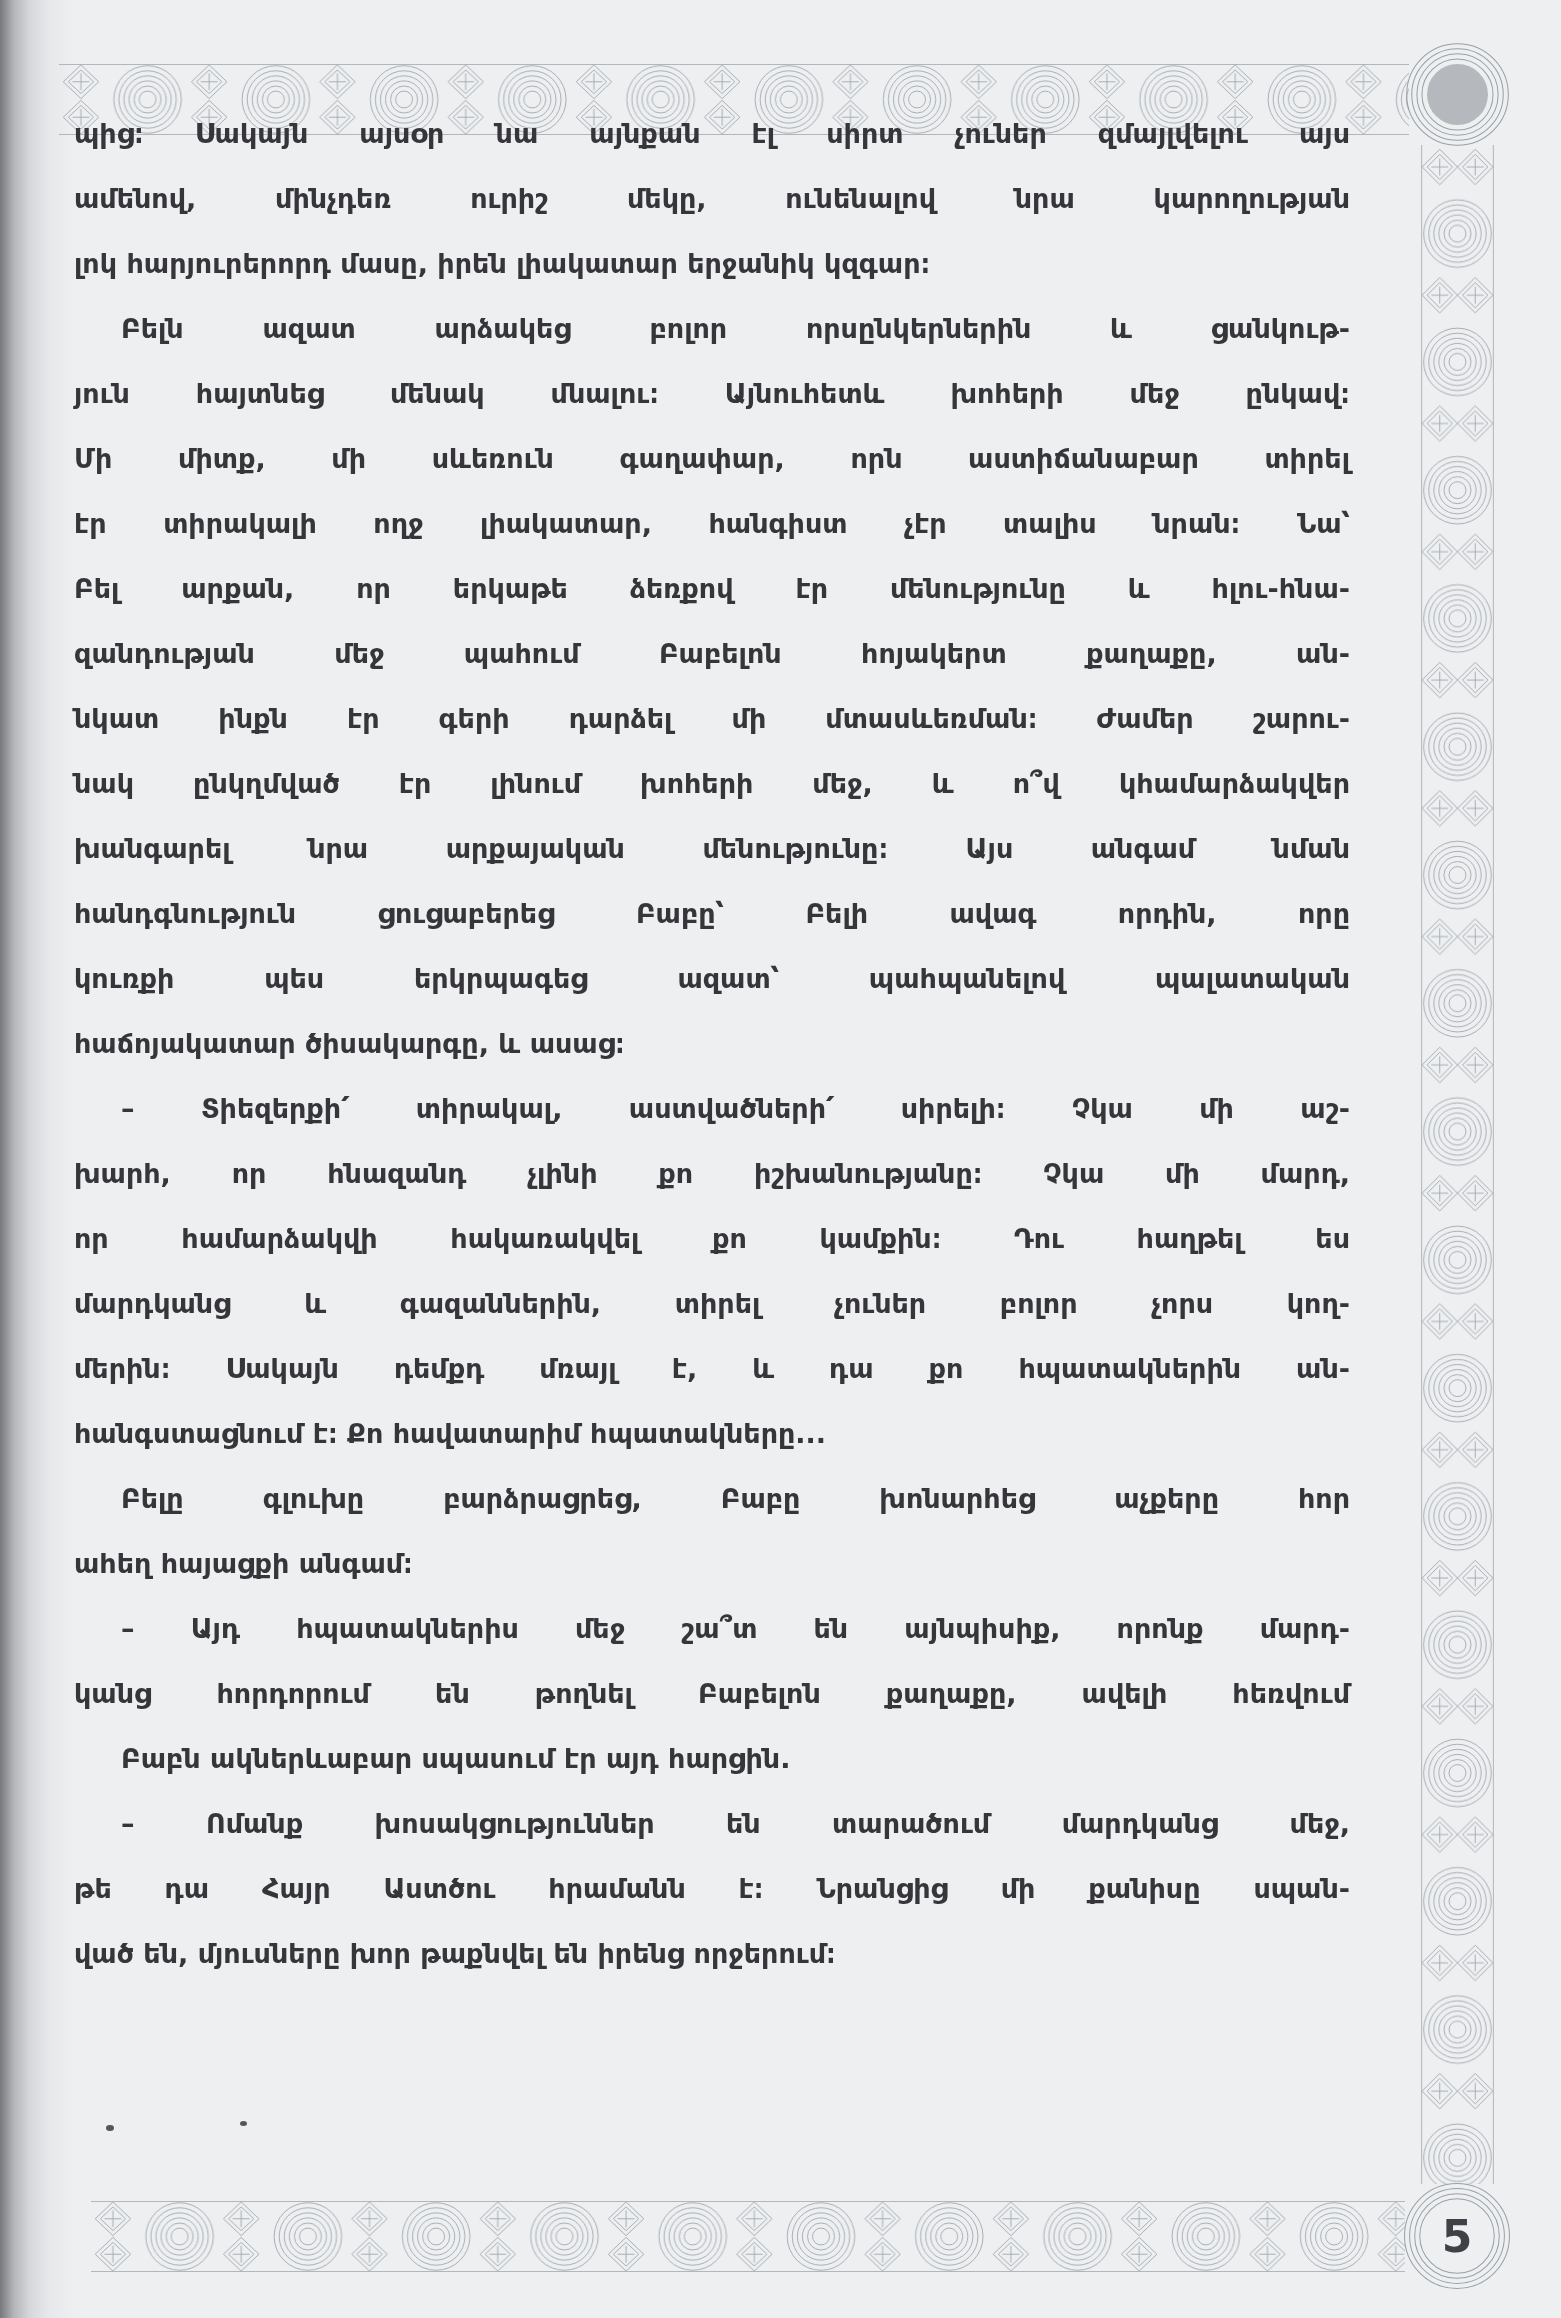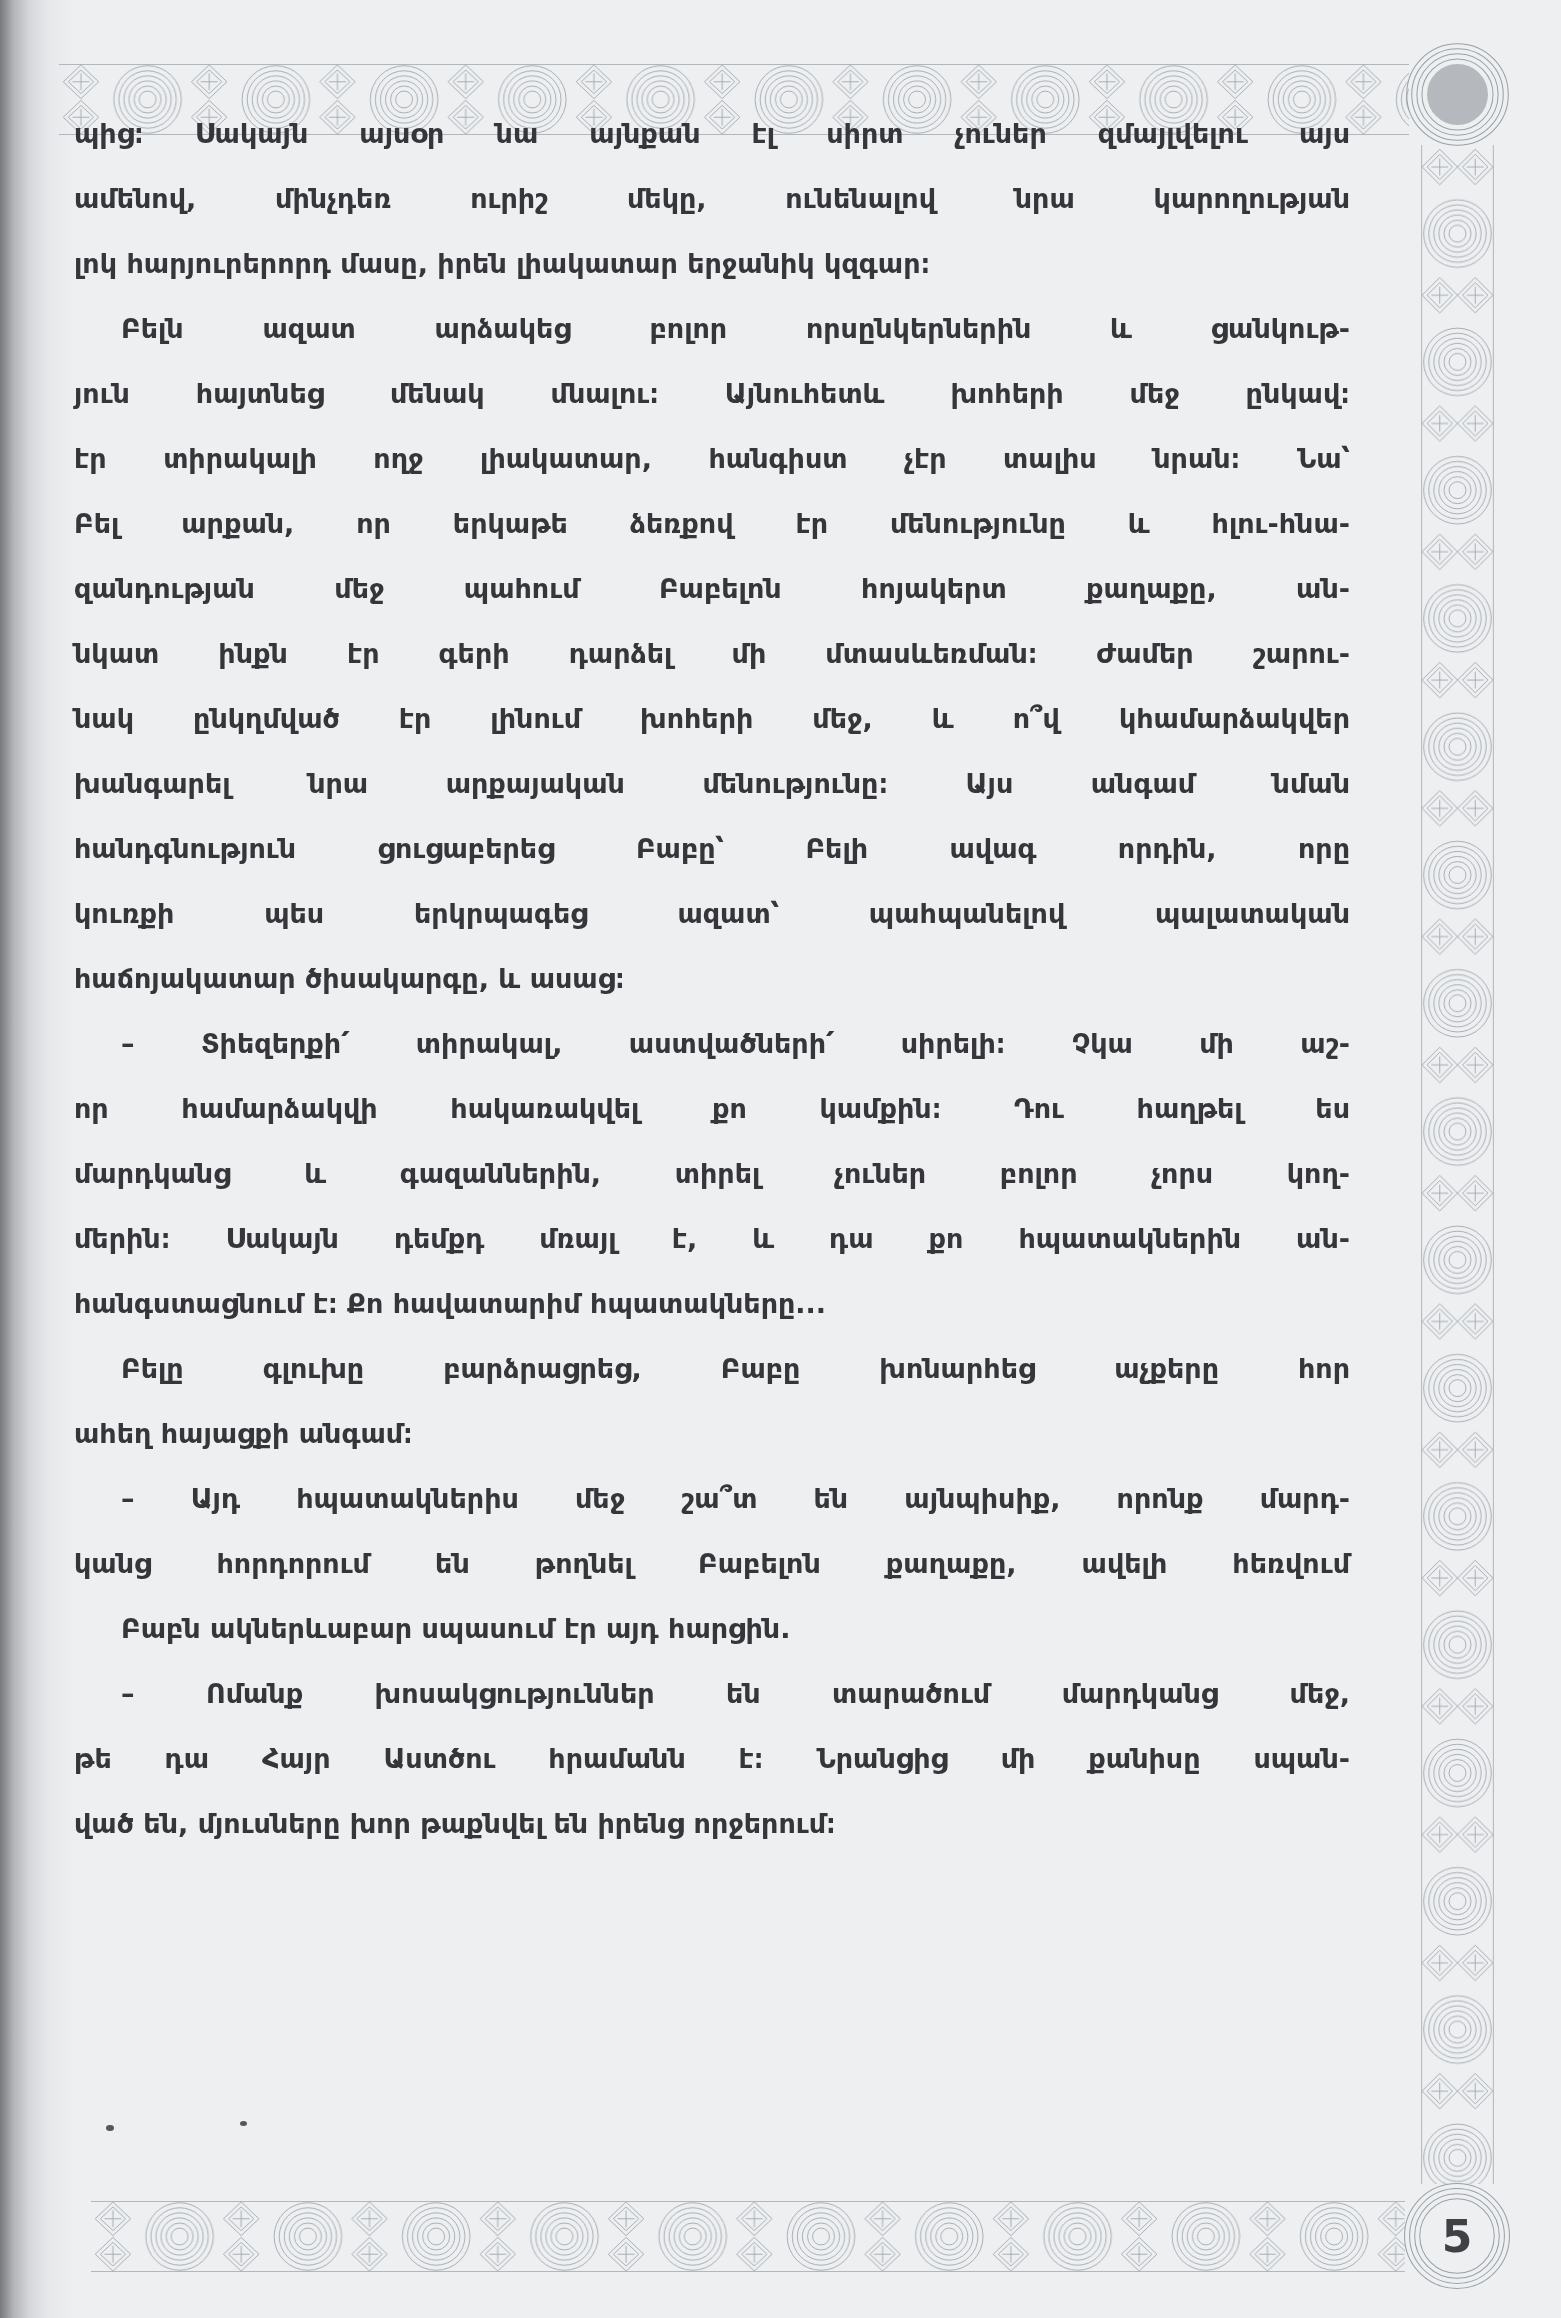--- a/index.html
+++ b/index.html
@@ -162,32 +162,34 @@
 
   <div class="text-block">
       <div class="para">
         <div class="line">պից։ Սակայն այսօր նա այնքան էլ սիրտ չուներ զմայլվելու այս</div>
         <div class="line">ամենով, մինչդեռ ուրիշ մեկը, ունենալով նրա կարողության</div>
         <div class="line last">լոկ հարյուրերորդ մասը, իրեն լիակատար երջանիկ կզգար։</div>
       </div>
       <div class="para indent">
         <div class="line">Բելն ազատ արձակեց բոլոր որսընկերներին և ցանկութ-</div>
         <div class="line">յուն հայտնեց մենակ մնալու։ Այնուհետև խոհերի մեջ ընկավ։</div>
+        <div class="line">Մի միտք, մի սևեռուն գաղափար, որն աստիճանաբար տիրել</div>
         <div class="line">էր տիրակալի ողջ լիակատար, հանգիստ չէր տալիս նրան։ Նա՝</div>
         <div class="line">Բել արքան, որ երկաթե ձեռքով էր մենությունը և հլու-հնա-</div>
         <div class="line">զանդության մեջ պահում Բաբելոն հոյակերտ քաղաքը, ան-</div>
         <div class="line">նկատ ինքն էր գերի դարձել մի մտասևեռման։ Ժամեր շարու-</div>
         <div class="line">նակ ընկղմված էր լինում խոհերի մեջ, և ո՞վ կհամարձակվեր</div>
         <div class="line">խանգարել նրա արքայական մենությունը։ Այս անգամ նման</div>
         <div class="line">հանդգնություն ցուցաբերեց Բաբը՝ Բելի ավագ որդին, որը</div>
         <div class="line">կուռքի պես երկրպագեց ազատ՝ պահպանելով պալատական</div>
         <div class="line last">հաճոյակատար ծիսակարգը, և ասաց։</div>
       </div>
       <div class="para indent">
         <div class="line">– Տիեզերքի՛ տիրակալ, աստվածների՛ սիրելի։ Չկա մի աշ-</div>
+        <div class="line">խարհ, որ հնազանդ չլինի քո իշխանությանը։ Չկա մի մարդ,</div>
         <div class="line">որ համարձակվի հակառակվել քո կամքին։ Դու հաղթել ես</div>
         <div class="line">մարդկանց և գազաններին, տիրել չուներ բոլոր չորս կող-</div>
         <div class="line">մերին։ Սակայն դեմքդ մռայլ է, և դա քո հպատակներին ան-</div>
         <div class="line last">հանգստացնում է։ Քո հավատարիմ հպատակները...</div>
       </div>
       <div class="para indent">
         <div class="line">Բելը գլուխը բարձրացրեց, Բաբը խոնարհեց աչքերը հոր</div>
         <div class="line last">ահեղ հայացքի անգամ։</div>
       </div>
       <div class="para indent">

